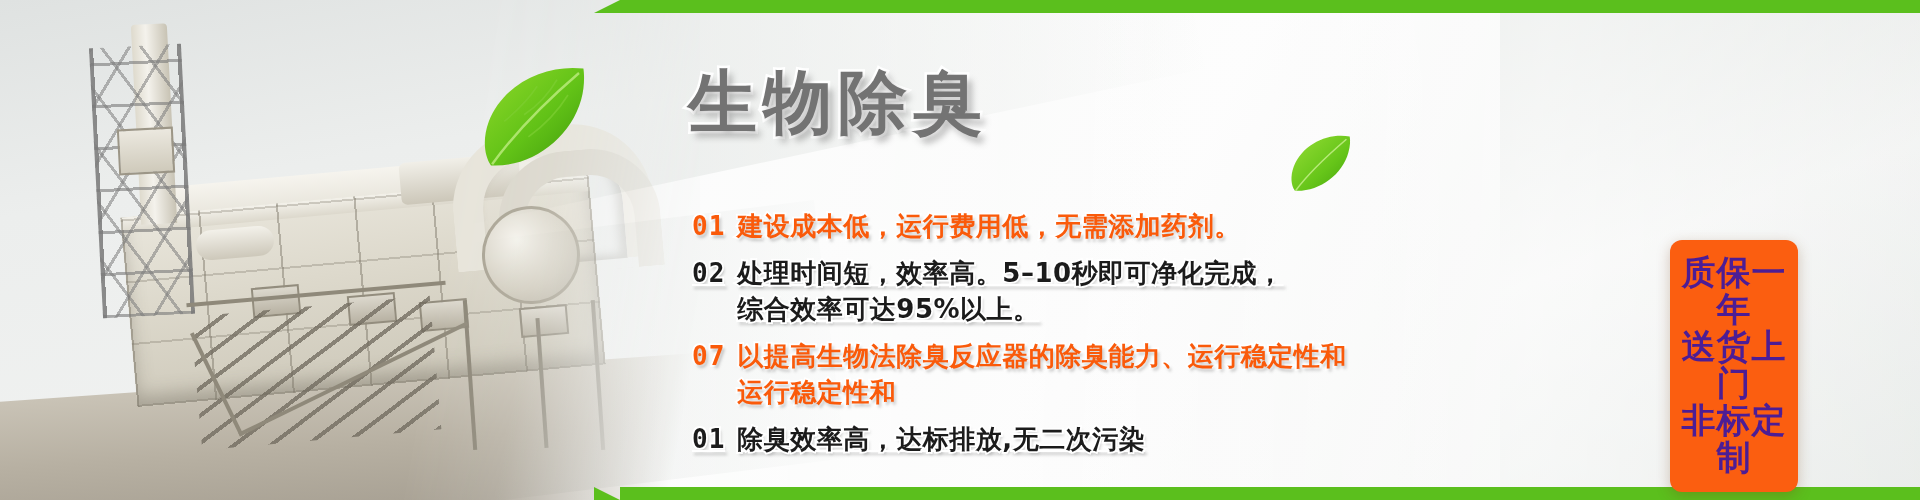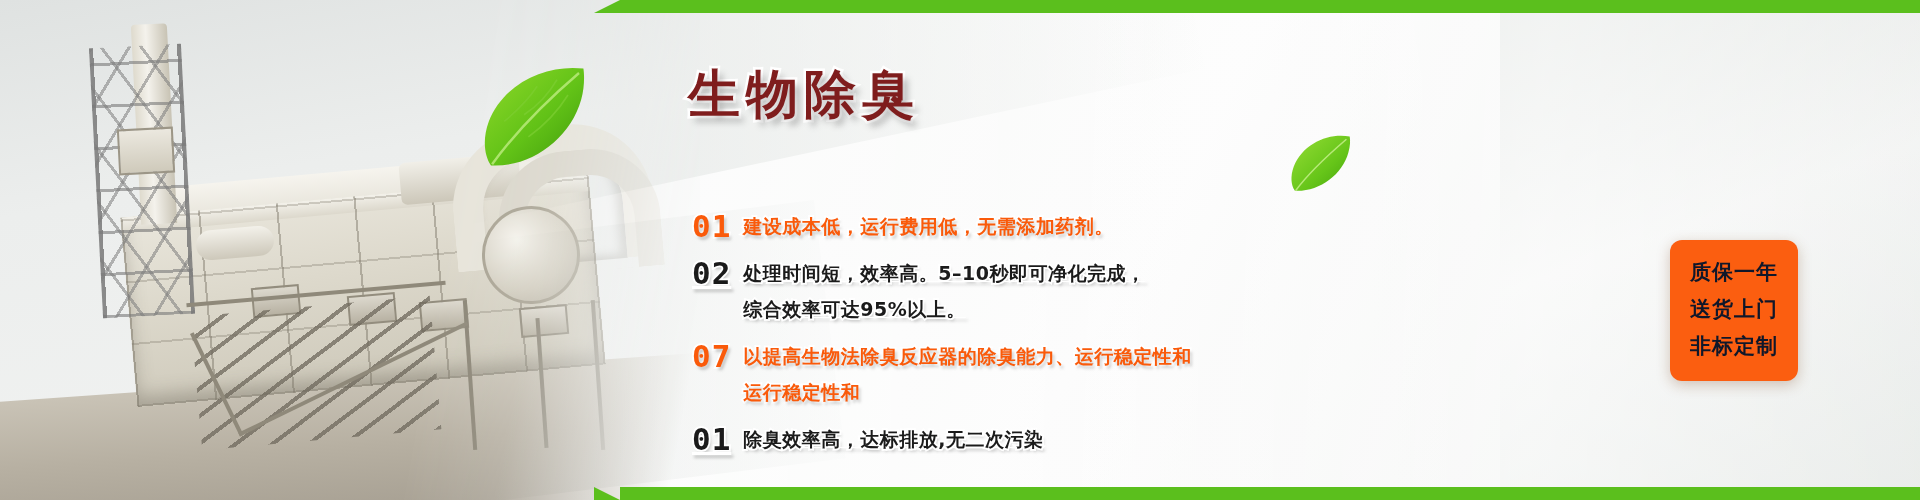--- a/index.html
+++ b/index.html
@@ -351,56 +351,56 @@
     top: 0;
     width: 900px;
     height: 500px;
     z-index: 7;
   }
 
   .title {
     position: absolute;
     left: 0;
     top: 68px;
-    font-size: 52px;
+    font-size: 69px;
     font-weight: 700;
     letter-spacing: 6px;
-    color: #7f1d1d;
+    color: #737373;
     line-height: 1;
     -webkit-text-stroke: 5px #ffffff;
     paint-order: stroke fill;
     text-shadow: 5px 6px 6px rgba(90,90,90,.38);
     white-space: nowrap;
   }
 
   .bullets {
     position: absolute;
     left: 4px;
     top: 208px;
     width: 880px;
   }
   .bullet {
     display: flex;
     align-items: flex-start;
     margin-bottom: 11px;
   }
   .bullet .num {
     flex: 0 0 auto;
-    font-size: 31px;
+    font-size: 26px;
     font-weight: 700;
     font-family: "DejaVu Sans Mono", "Liberation Mono", monospace;
     letter-spacing: 1px;
     line-height: 36px;
     margin-right: 12px;
     -webkit-text-stroke: 3.5px #ffffff;
     paint-order: stroke fill;
     text-shadow: 2px 3px 3px rgba(100,100,100,.35);
   }
   .bullet .txt {
-    font-size: 19px;
+    font-size: 26px;
     font-weight: 700;
     line-height: 36px;
     letter-spacing: .5px;
     -webkit-text-stroke: 3.5px #ffffff;
     paint-order: stroke fill;
     text-shadow: 2px 3px 3px rgba(100,100,100,.32);
   }
   .bullet .txt .l2 { display: block; }
 
   .c-orange { color: #fa5a0a; }
@@ -413,22 +413,22 @@
     top: 240px;
     width: 128px;
     padding: 14px 0 16px;
     background: #fb5e10;
     border-radius: 12px;
     z-index: 8;
     box-shadow: 0 4px 14px rgba(120,60,20,.28);
     text-align: center;
   }
   .badge-line {
-    color: #0f172a;
-    font-size: 21px;
+    color: #4c1d95;
+    font-size: 34px;
     font-weight: 700;
     letter-spacing: 1px;
     line-height: 37px;
   }
 </style>
 </head>
 <body>
 
 <div class="banner">
 

